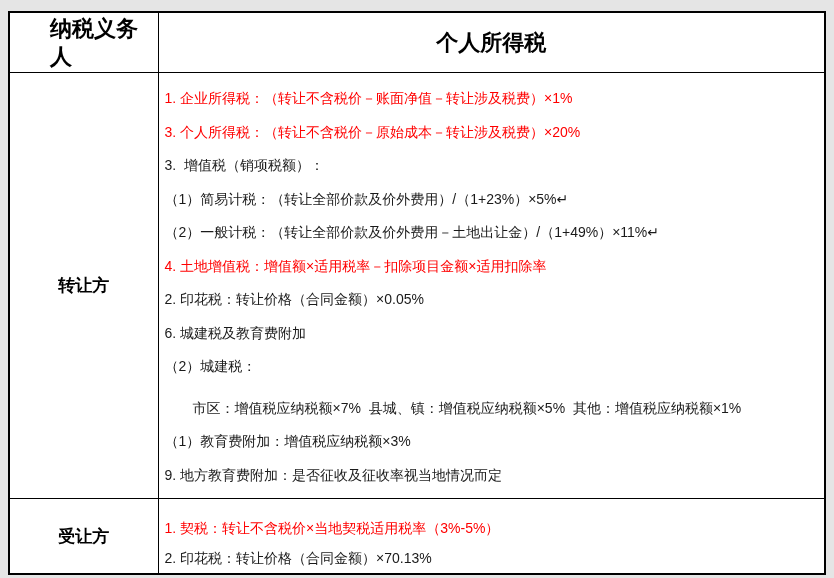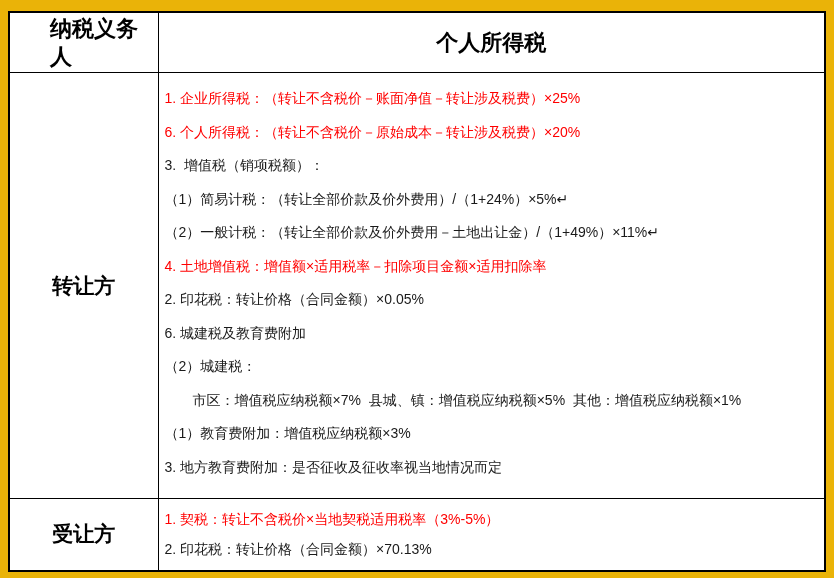--- a/index.html
+++ b/index.html
@@ -1,45 +1,45 @@
 <!DOCTYPE html>
 <html style="--red: #ff0000;"><head>
 <meta charset="utf-8">
 <style>
   html, body { margin: 0; padding: 0; background: #ffffff; }
   body {
     width: 834px; height: 578px; overflow: hidden;
     font-family: "Liberation Sans", "DejaVu Sans", sans-serif;
     color: #1a1a1a;
   }
-  .page { position: relative; width: 834px; height: 578px; background: #eab308; }
+  .page { position: relative; width: 834px; height: 578px; background: #e5e5e5; }
   table.tax-table {
     position: absolute; left: 8px; top: 11px; width: 818px;
     border-collapse: collapse; table-layout: fixed; background: #fff;
     border: 2px solid #000;
   }
   .tax-table th, .tax-table td { border: 1.5px solid #000; padding: 0; }
   col.c-party { width: 149px; }
   th.h-party {
     height: 59px; font-size: 22px; font-weight: bold; color: #000;
     text-align: left; vertical-align: middle;
     padding-left: 40px; padding-right: 8px; line-height: 28px;
   }
   th.h-tax {
     height: 59px; font-size: 22px; font-weight: bold; color: #000;
     text-align: center; vertical-align: middle;
   }
   tr.r-transferor { height: 426px; }
   tr.r-transferee { height: 72px; }
   td.party-cell {
     text-align: center; vertical-align: middle;
-    font-weight: bold; font-size: 21px; color: #000;
+    font-weight: bold; font-size: 17px; color: #000;
   }
   td.content-cell { vertical-align: top; padding: 9px 4px 0 6px; }
-  tr.r-transferee td.content-cell { padding-top: 5px; border-radius: 20px; }
+  tr.r-transferee td.content-cell { padding-top: 14px; border-radius: 20px; }
   .line {
     font-size: 14px; line-height: 33.5px; white-space: pre;
     color: #1a1a1a;
   }
   tr.r-transferee .line { line-height: 30px; }
   .line.red { color: var(--red, #ff0000); }
 </style>
 </head>
 <body>
 
@@ -53,32 +53,32 @@
       <tr>
         <th class="h-party">纳税义务人</th>
         <th class="h-tax">个人所得税</th>
       </tr>
     </thead>
     <tbody>
       <tr class="r-transferor">
         <td class="party-cell">转让方</td>
         <td class="content-cell">
           <div>
-              <div class="line red">1. 企业所得税：（转让不含税价－账面净值－转让涉及税费）×25%</div>
-              <div class="line red">6. 个人所得税：（转让不含税价－原始成本－转让涉及税费）×20%</div>
+              <div class="line red">1. 企业所得税：（转让不含税价－账面净值－转让涉及税费）×1%</div>
+              <div class="line red">3. 个人所得税：（转让不含税价－原始成本－转让涉及税费）×20%</div>
               <div class="line black">3.  增值税（销项税额）：</div>
-              <div class="line black">（1）简易计税：（转让全部价款及价外费用）/（1+24%）×5%↵</div>
+              <div class="line black">（1）简易计税：（转让全部价款及价外费用）/（1+23%）×5%↵</div>
               <div class="line black">（2）一般计税：（转让全部价款及价外费用－土地出让金）/（1+49%）×11%↵</div>
               <div class="line red">4. 土地增值税：增值额×适用税率－扣除项目金额×适用扣除率</div>
               <div class="line black">2. 印花税：转让价格（合同金额）×0.05%</div>
               <div class="line black">6. 城建税及教育费附加</div>
               <div class="line black">（2）城建税：</div>
-              <div class="line black" style="padding-left: 28px;">市区：增值税应纳税额×7%  县城、镇：增值税应纳税额×5%  其他：增值税应纳税额×1%</div>
+              <div class="line black" style="padding-left: 28px; margin-top: 8px;">市区：增值税应纳税额×7%  县城、镇：增值税应纳税额×5%  其他：增值税应纳税额×1%</div>
               <div class="line black">（1）教育费附加：增值税应纳税额×3%</div>
-              <div class="line black">3. 地方教育费附加：是否征收及征收率视当地情况而定</div>
+              <div class="line black">9. 地方教育费附加：是否征收及征收率视当地情况而定</div>
             </div>
         </td>
       </tr>
       <tr class="r-transferee">
         <td class="party-cell">受让方</td>
         <td class="content-cell">
           <div>
               <div class="line red">1. 契税：转让不含税价×当地契税适用税率（3%-5%）</div>
               <div class="line black">2. 印花税：转让价格（合同金额）×70.13%</div>
             </div>

